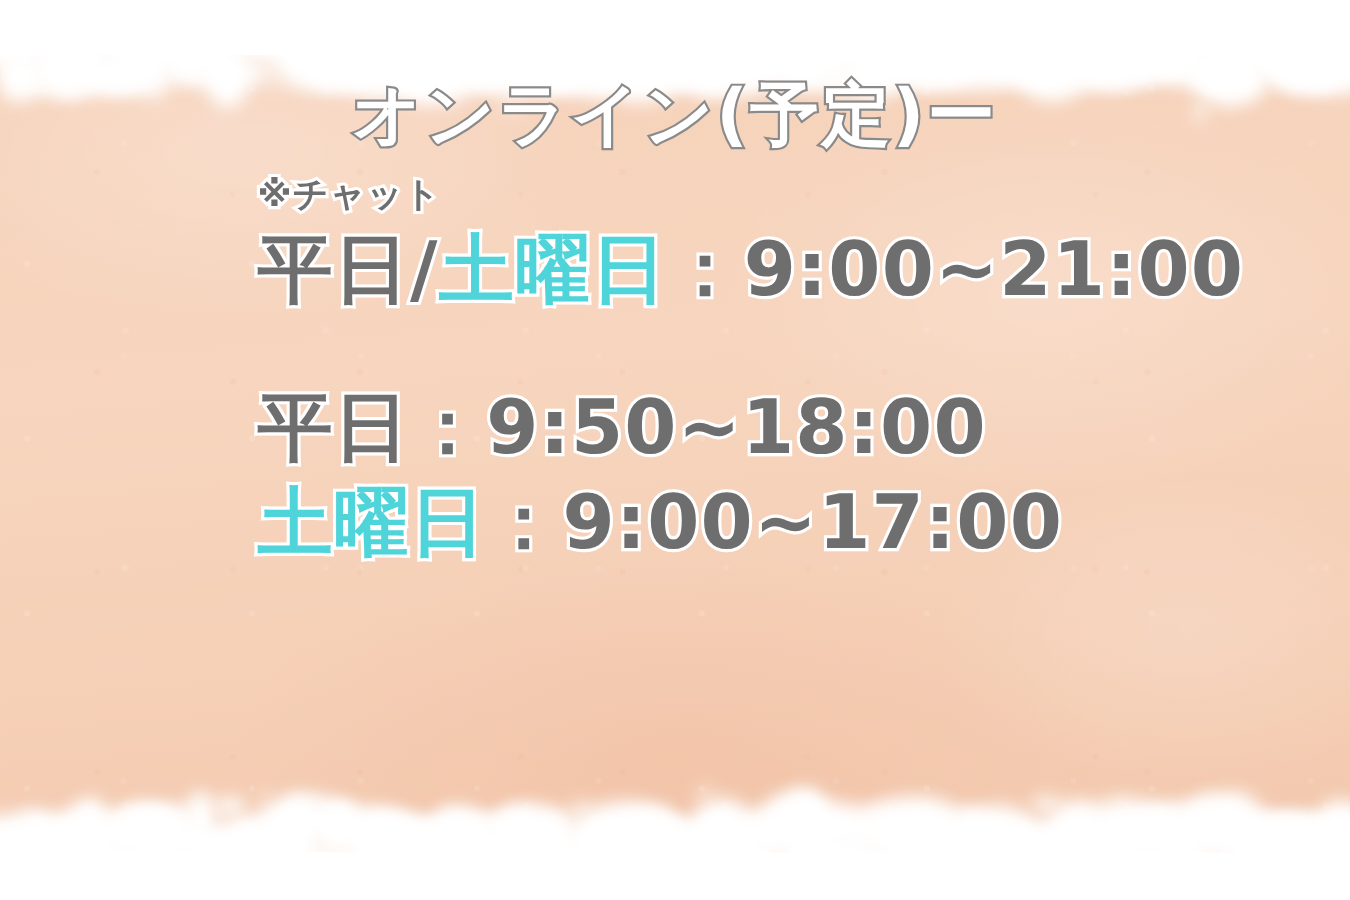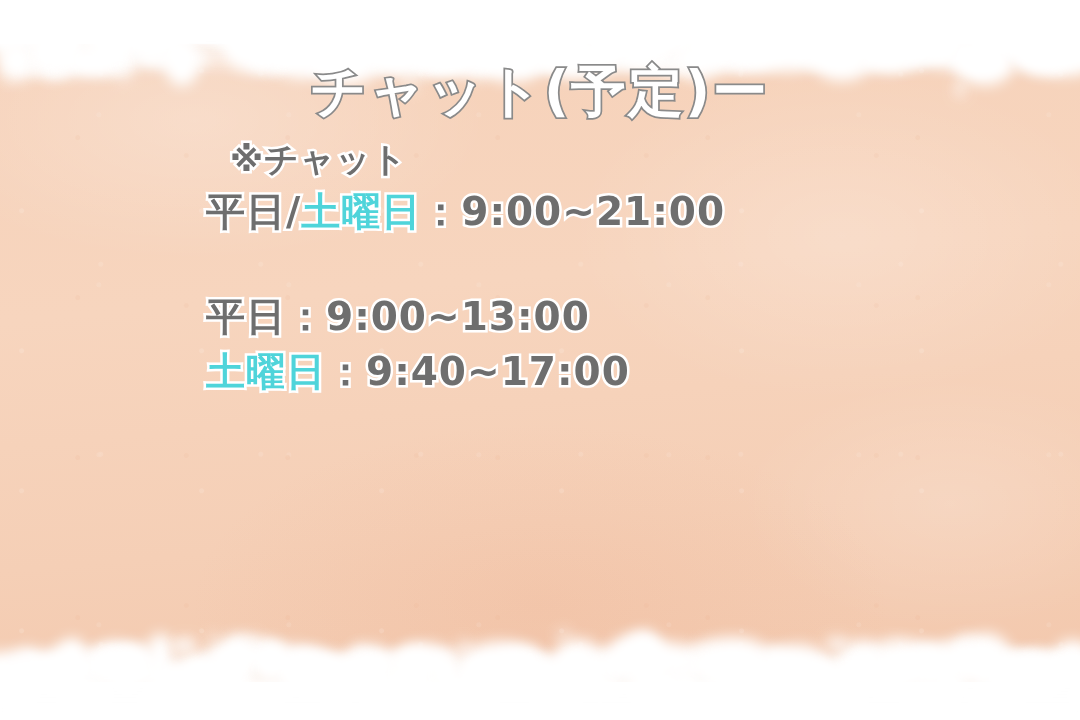--- a/index.html
+++ b/index.html
@@ -118,31 +118,31 @@
   }
 
   .body-block {
     position: absolute;
     left: 206px;
     top: 142px;
     width: 860px;
   }
 
   .line {
-    font-size: 39px;
+    font-size: 60px;
     font-weight: bold;
     line-height: 1;
     letter-spacing: 1px;
     color: #6e6e6e;
     -webkit-text-stroke: 5px #ffffff;
     paint-order: stroke fill;
     white-space: nowrap;
   }
 
-  .line.heading { font-size: 34px; margin-left: 24px; }
+  .line.heading { font-size: 28px; }
 
   .gap-line { height: 16px; }
   .gap-big  { height: 44px; }
   .gap-mid  { height: 22px; }
   .gap-last { height: 48px; }
 
   .cyan { color: #4fd4da; }
   .red  { color: #ef4a52; }
 </style>
 </head>
@@ -417,39 +417,39 @@
         <span style="left:709.8258686019108px;bottom:62.04787715803832px;width:28.272187313064933px;height:15.678674879018217px;opacity:0.4610705118859187;"></span>
         <span style="left:576.0279694572091px;bottom:79.4774748464115px;width:15.310710622463375px;height:11.867859887890518px;opacity:0.5359563848935067;"></span>
         <span style="left:373.1174716958776px;bottom:59.07707352936268px;width:13.38498701620847px;height:16.267868058290333px;opacity:0.7123937277821824;"></span>
         <span style="left:83.09537186287344px;bottom:46.377256193663925px;width:18.670496390666813px;height:14.035199141129851px;opacity:0.661648081196472;"></span>
         <span style="left:308.8525969302282px;bottom:47.24901978392154px;width:15.571601163595915px;height:12.394755386281759px;opacity:0.4600315158488229;"></span>
       </div>
   </div>
 
   <div class="content">
 
-    <div class="title">チャット(予定)ー</div>
+    <div class="title">オンライン(予定)ー</div>
 
     <div class="body-block">
 
       <div class="line heading">※チャット</div>
       <div class="gap-line"></div>
       <div class="line">
         <span>平日/</span><span class="cyan">土曜日</span><span>：9:00~21:00</span>
       </div>
 
       <div class="gap-big"></div>
 
       <div class="gap-mid"></div>
       <div class="line">
-        <span>平日：9:00~13:00</span>
+        <span>平日：9:50~18:00</span>
       </div>
       <div class="gap-line"></div>
       <div class="line">
-        <span class="cyan">土曜日</span><span>：9:40~17:00</span>
+        <span class="cyan">土曜日</span><span>：9:00~17:00</span>
       </div>
 
       <div class="gap-last"></div>
 
 
     </div>
   </div>
 </div>
 
 </body></html>

